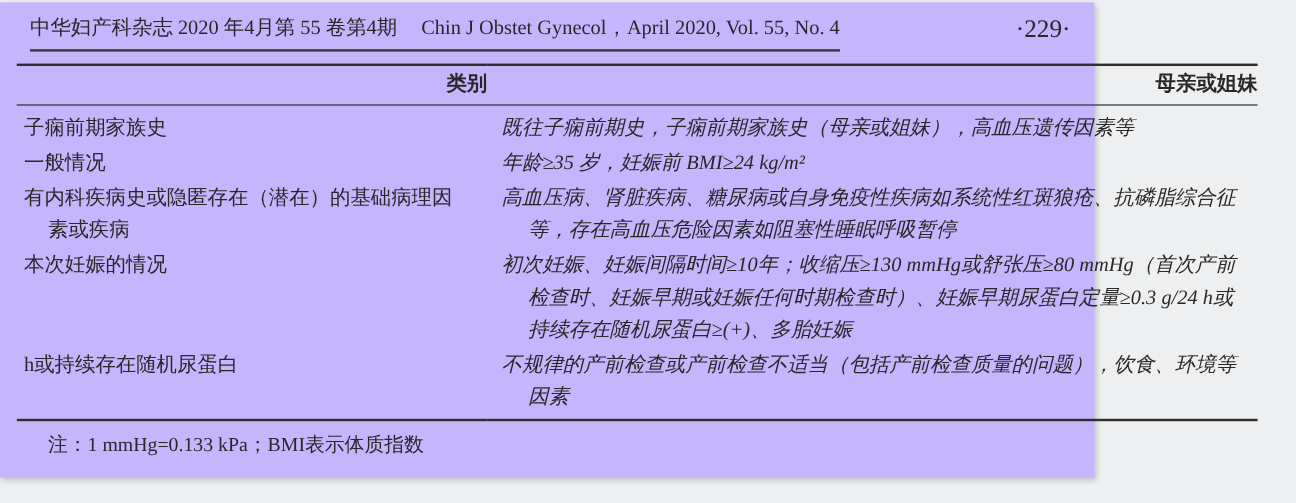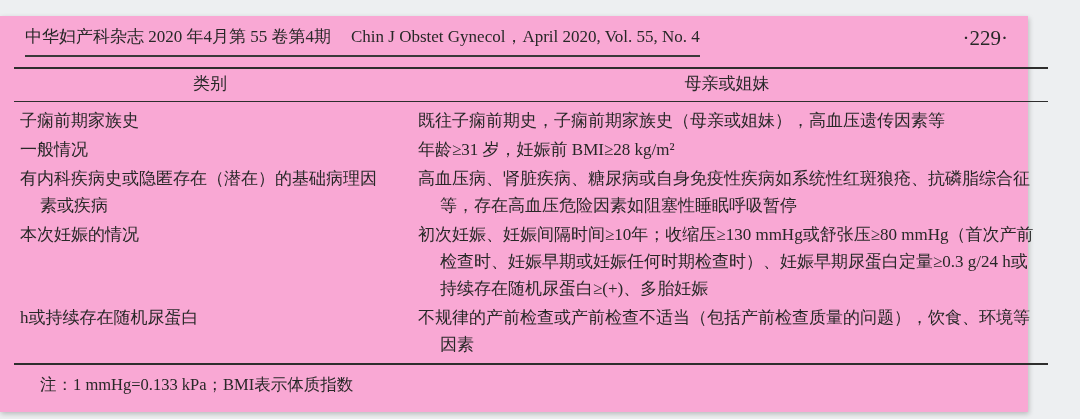--- a/index.html
+++ b/index.html
@@ -4,23 +4,23 @@
 <style>
   html, body {
     margin: 0; padding: 0;
     width: 1080px; height: 419px;
     overflow: hidden;
     background: #edeff1;
     font-family: "Liberation Serif", "DejaVu Serif", serif;
     color: #282828;
   }
   .page {
-    position: absolute; left: 0; top: 16px;
-    width: 1028px; height: 396px;
-    background: #f9a8d4;
+    position: absolute; left: 0; top: 2px;
+    width: 912px; height: 396px;
+    background: #c4b5fd;
     box-shadow: 1px 2px 5px rgba(0,0,0,0.22);
   }
   
   .running-head {
     display: flex; justify-content: space-between; align-items: flex-start;
     padding: 9px 20px 0 25px;
     font-size: 17px;
   }
   .head-cite {
     border-bottom: 2px solid #3a3a3a;
@@ -41,38 +41,39 @@
   table.rtable {
     border-collapse: collapse;
     table-layout: fixed;
     width: 1034px;
     margin: 10px 14px 0 14px;
     border-top: 2px solid #2e2e2e;
     border-bottom: 2px solid #2e2e2e;
     font-size: 17px;
   }
   table.rtable th {
-    font-weight: normal;
-    text-align: center;
+    font-weight: bold;
+    text-align: right;
     border-bottom: 1.5px solid #2e2e2e;
     padding: 3px 0 6px 0;
   }
   th.col-cat { width: 392px; }
   table.rtable td {
     vertical-align: top;
     line-height: 27px;
     padding-top: 1px; padding-bottom: 1px;
   }
   td.cat {
     padding-left: 26px; padding-right: 14px;
     text-indent: -20px;
   }
   td.fac {
     padding-left: 34px; padding-right: 4px;
     text-indent: -22px;
+    font-style: italic;
   }
   tr.first-row td { padding-top: 5px; }
   tr.last-row td { padding-bottom: 5px; }
   
   .note {
     margin: 9px 0 0 40px;
     font-size: 16.5px;
   }
 </style>
 </head>
@@ -95,21 +96,21 @@
         <th class="col-fac">母亲或姐妹</th>
       </tr>
     </thead>
     <tbody>
       <tr class="first-row">
         <td class="cat">子痫前期家族史</td>
         <td class="fac">既往子痫前期史，子痫前期家族史（母亲或姐妹），高血压遗传因素等</td>
       </tr>
       <tr>
         <td class="cat">一般情况</td>
-        <td class="fac">年龄≥31 岁，妊娠前 BMI≥28 kg/m²</td>
+        <td class="fac">年龄≥35 岁，妊娠前 BMI≥24 kg/m²</td>
       </tr>
       <tr>
         <td class="cat">有内科疾病史或隐匿存在（潜在）的基础病理因素或疾病</td>
         <td class="fac">高血压病、肾脏疾病、糖尿病或自身免疫性疾病如系统性红斑狼疮、抗磷脂综合征等，存在高血压危险因素如阻塞性睡眠呼吸暂停</td>
       </tr>
       <tr>
         <td class="cat">本次妊娠的情况</td>
         <td class="fac">初次妊娠、妊娠间隔时间≥10年；收缩压≥130 mmHg或舒张压≥80 mmHg（首次产前检查时、妊娠早期或妊娠任何时期检查时）、妊娠早期尿蛋白定量≥0.3 g/24 h或持续存在随机尿蛋白≥(+)、多胎妊娠</td>
       </tr>
       <tr class="last-row">

